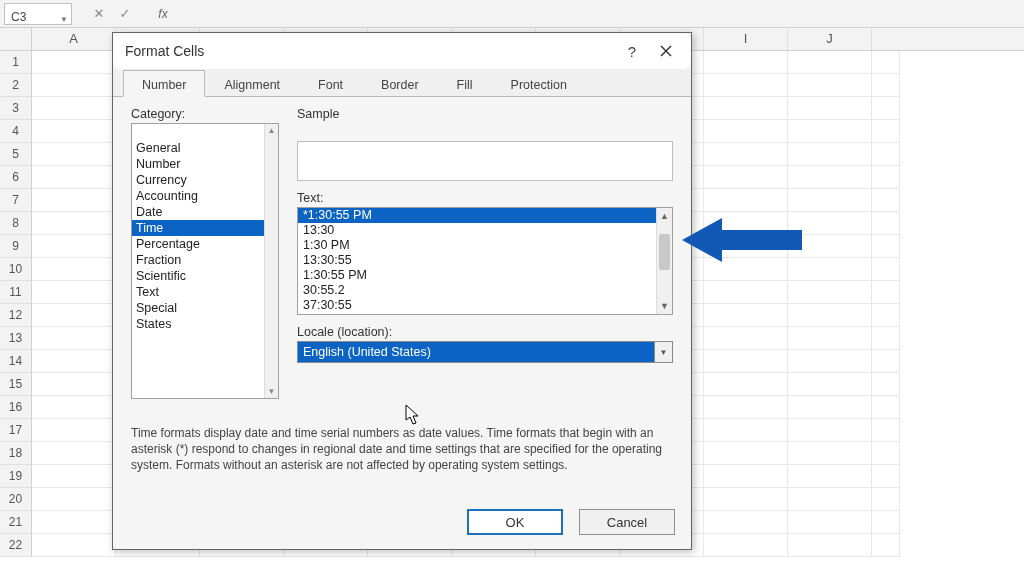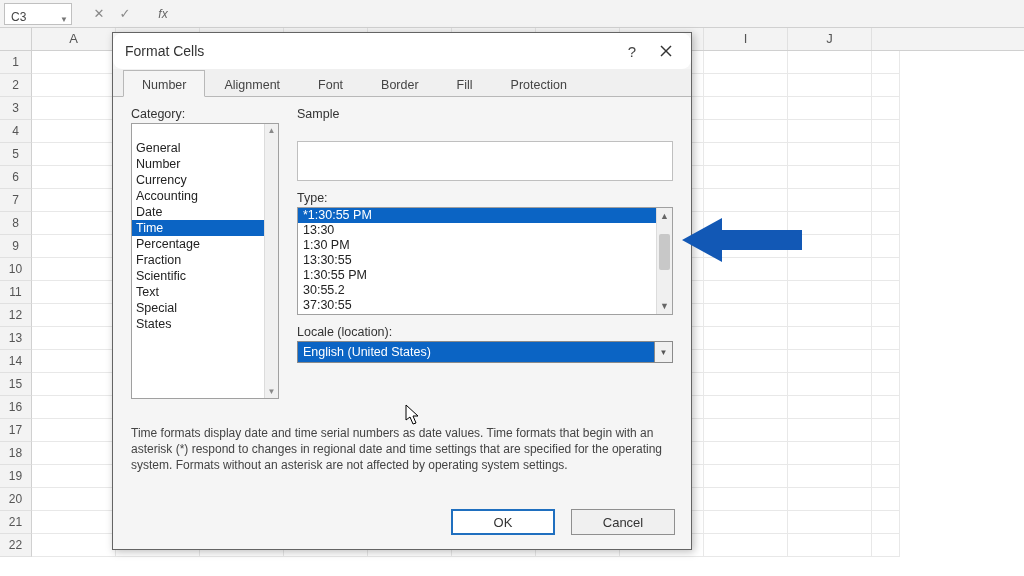--- a/index.html
+++ b/index.html
@@ -59,21 +59,21 @@
   .type-scroll .track { flex:1; position:relative; }
   .type-scroll .thumb { position:absolute; left:2px; right:2px; top:10px; height:36px; background:#c8c8c8; border-radius:2px;}
 
   .locale-row { margin-top: 10px; }
   .locale-combo { position: relative; height: 22px; border: 1px solid #8a8a8a; background: #0b64c4; color:#fff; display:flex; align-items:center; padding:0 5px; font-size:12.5px; }
   .locale-combo .dd { position:absolute; right:0; top:0; bottom:0; width:18px; background:#f0f0f0; border-left:1px solid #8a8a8a; color:#555; display:flex; align-items:center; justify-content:center; font-size:8px;}
 
   .desc { margin: 26px 0 0 0; font-size: 12px; color: #444; line-height: 1.35; }
 
   .btn-row { position: absolute; right: 16px; bottom: 14px; display: flex; gap: 16px; }
-  .btn { width: 104px; height: 26px; border: 1px solid #8f8f8f; background: #f0f0f0; font-size: 13px; color: #333; display:flex; align-items:center; justify-content:center; }
+  .btn { width: 96px; height: 26px; border: 1px solid #8f8f8f; background: #f0f0f0; font-size: 13px; color: #333; display:flex; align-items:center; justify-content:center; }
   .btn.primary { border: 2px solid #1f6fbf; background: #fff; }
 
   
   .big-arrow { position: absolute; left: 682px; top: 216px; width: 120px; height: 48px; }
   .big-arrow svg { width: 100%; height: 100%; }
 
   
   .cursor { position: absolute; left: 405px; top: 404px; width: 16px; height: 22px; }
   .cursor svg { width:100%; height:100%; }
 </style>
@@ -465,21 +465,21 @@
               <span>▲</span>
               <span>▼</span>
             </div>
         </div>
       </div>
 
       <div class="right-col">
         <span class="lbl sample-lbl">Sample</span>
         <div class="sample-box"></div>
 
-        <span class="lbl">Type:</span>
+        <span class="lbl">Text:</span>
         <div class="type-list">
           <div class="items" id="typeItems">
               <div class="type-item sel">*1:30:55 PM</div>
               <div class="type-item">13:30</div>
               <div class="type-item">1:30 PM</div>
               <div class="type-item">13:30:55</div>
               <div class="type-item">1:30:55 PM</div>
               <div class="type-item">30:55.2</div>
               <div class="type-item">37:30:55</div>
             </div>

